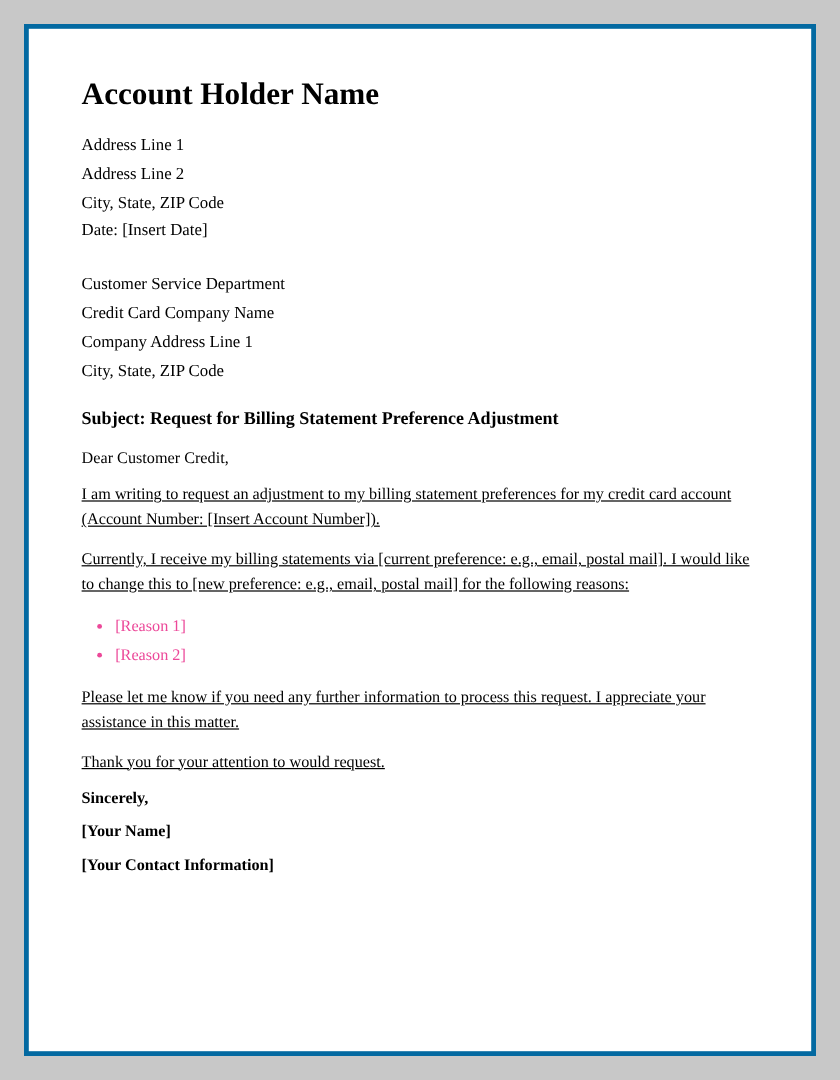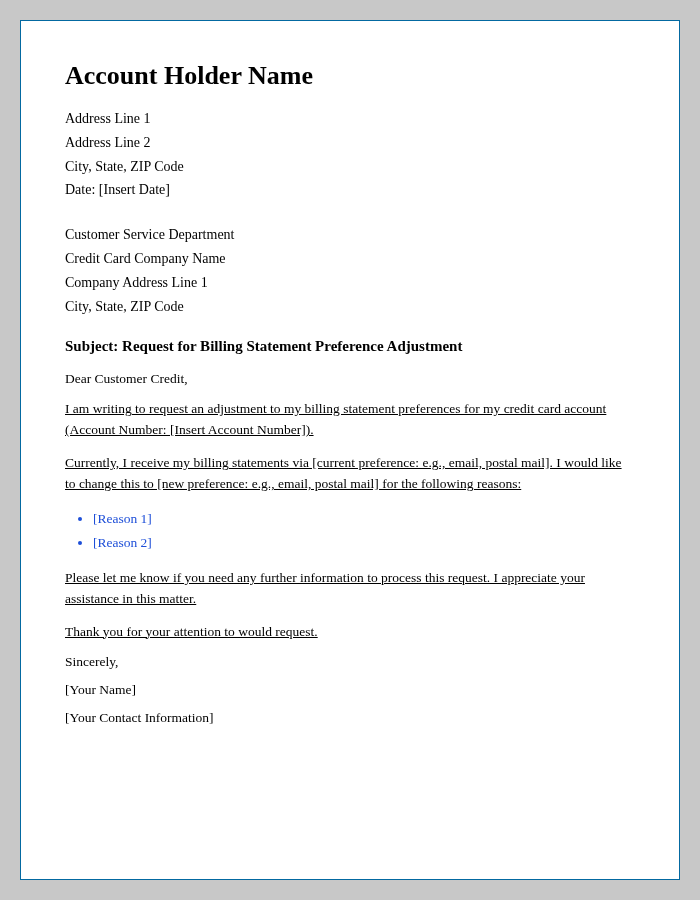--- a/index.html
+++ b/index.html
@@ -16,21 +16,21 @@
       min-height: 900px;
       padding: 20px;
       font-family: Georgia, 'Times New Roman', serif;
     }
 
     .document {
       background: #ffffff;
       width: 660px;
       min-height: 860px;
       padding: 40px 44px 40px 44px;
-      border: 1px solid #0369a1;
+      border: 4px solid #0369a1;
     }
 
     .account-name {
       font-size: 26px;
       font-weight: bold;
       margin-bottom: 16px;
       color: #000;
     }
 
     .address-block {
@@ -63,39 +63,40 @@
       color: #000;
       line-height: 1.55;
       margin-bottom: 12px;
       text-decoration: underline;
     }
 
     .bullet-list {
       margin-left: 28px;
       margin-bottom: 12px;
       font-size: 13.5px;
-      color: #1d4ed8;
+      color: #ec4899;
       line-height: 1.8;
     }
 
     .bullet-list li {
       list-style-type: disc;
     }
 
     .salutation {
       font-size: 13.5px;
       color: #000;
       margin-bottom: 12px;
       margin-top: 4px;
     }
 
     .closing-block {
       font-size: 13.5px;
       color: #000;
       margin-bottom: 12px;
+      font-weight: bold;
     }
   </style>
 </head>
 <body>
 
 <div class="document">
 
   <div class="account-name">Account Holder Name</div>
 
   <div class="address-block">

